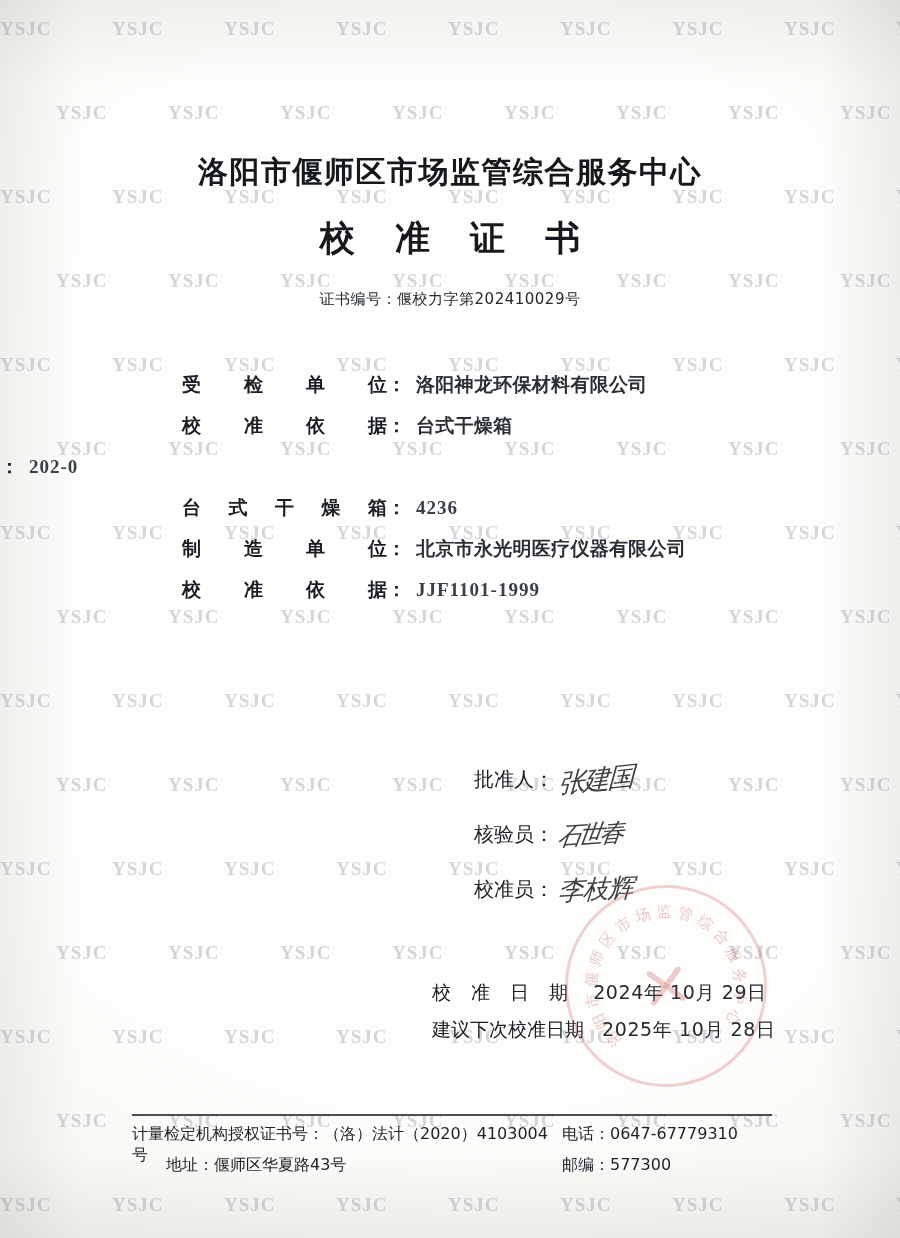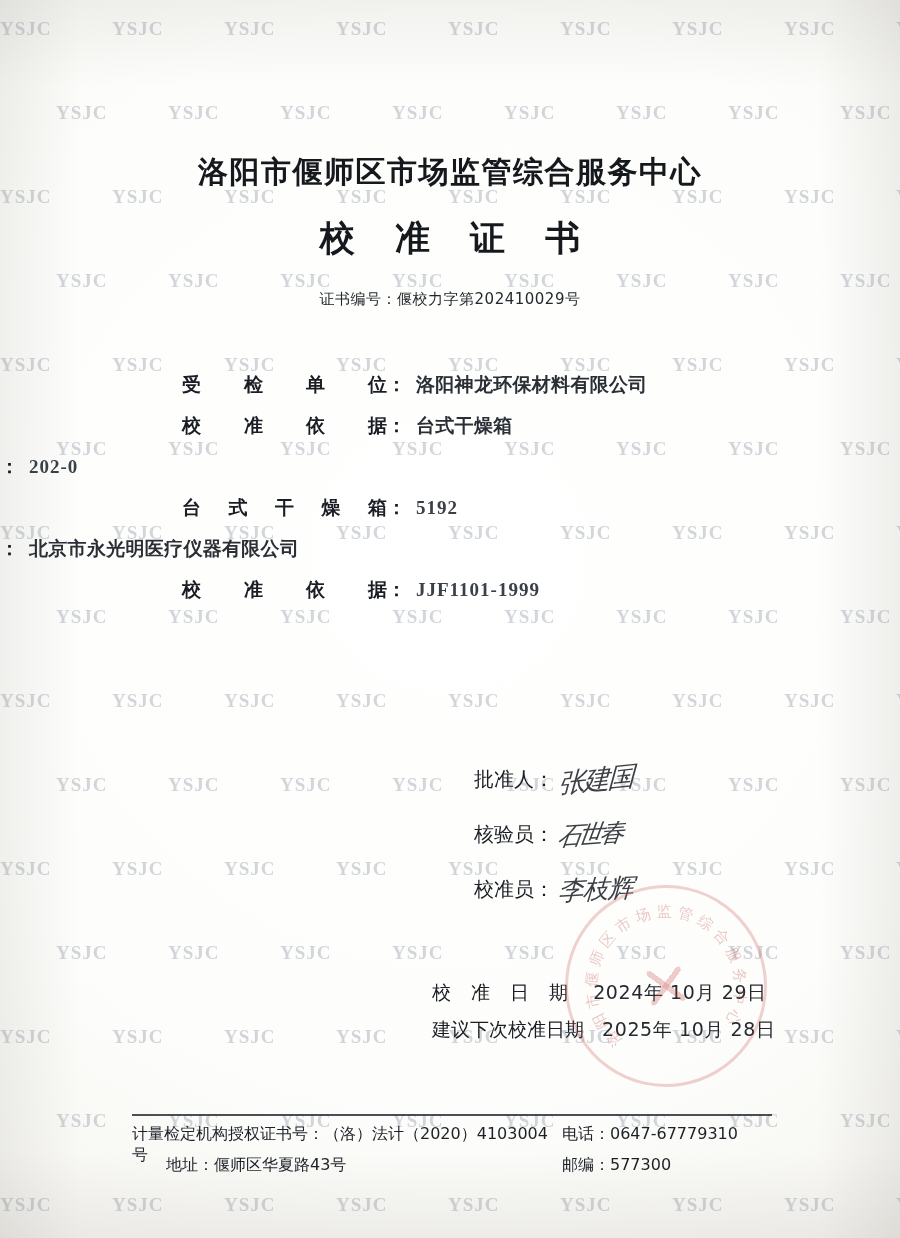--- a/index.html
+++ b/index.html
@@ -418,23 +418,24 @@
         <span class="field-colon">：</span>
         <span class="field-value">台式干燥箱</span>
       </div>
       <div class="field-row">
         <span class="field-colon">：</span>
         <span class="field-value latin">202-0</span>
       </div>
       <div class="field-row">
         <span class="field-label">台式干燥箱</span>
         <span class="field-colon">：</span>
-        <span class="field-value latin">5192</span>
+        <span class="field-value latin">4236</span>
       </div>
       <div class="field-row">
+        <span class="field-label">制造单位</span>
         <span class="field-colon">：</span>
         <span class="field-value">北京市永光明医疗仪器有限公司</span>
       </div>
       <div class="field-row">
         <span class="field-label">校准依据</span>
         <span class="field-colon">：</span>
         <span class="field-value latin">JJF1101-1999</span>
       </div>
     </div>
 

